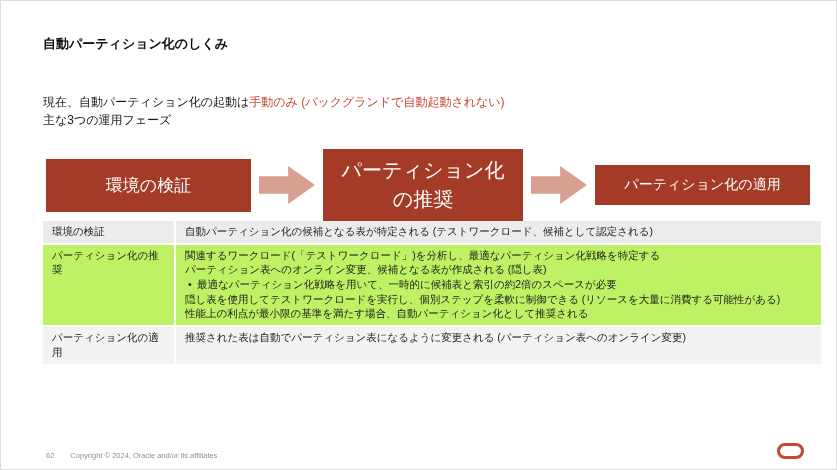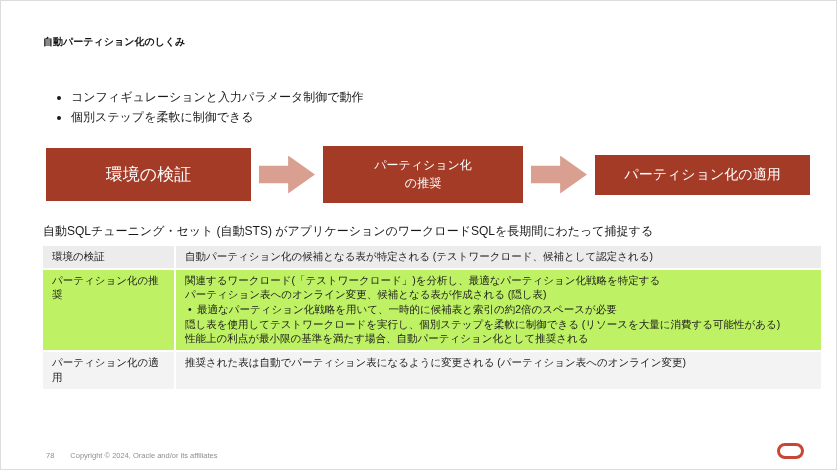--- a/index.html
+++ b/index.html
@@ -10,21 +10,21 @@
     height: 470px;
     background: #ffffff;
     border: 1px solid #dcdcdc;
     overflow: hidden;
     font-family: "Liberation Sans", "DejaVu Sans", sans-serif;
     color: #1a1a1a;
   }
   .slide-title {
     margin: 0;
     padding: 34px 0 0 42px;
-    font-size: 10px;
+    font-size: 13px;
     font-weight: bold;
     color: #111111;
   }
   .intro {
     margin: 40px 0 0 42px;
     font-size: 12px;
     line-height: 18px;
   }
   .red-text { color: #C74634; }
   .bullets {
@@ -41,21 +41,21 @@
   }
   .fbox {
     background: #A33B27;
     color: #ffffff;
     display: flex;
     align-items: center;
     justify-content: center;
     text-align: center;
   }
   .fbox1 { width: 205px; height: 53px; font-size: 17px; }
-  .fbox2 { width: 200px; height: 57px; font-size: 12px; white-space: pre-line; line-height: 1.45; }
+  .fbox2 { width: 200px; height: 72px; font-size: 20px; white-space: pre-line; line-height: 1.45; }
   .fbox3 { width: 215px; height: 40px; font-size: 14px; }
   .flow-arrow {
     width: 56px;
     height: 38px;
     margin: 0 8px;
     background: #D9A091;
     clip-path: polygon(0 27%, 52% 27%, 52% 0, 100% 50%, 52% 100%, 52% 73%, 0 73%);
   }
   .caption {
     margin: 20px 0 6px 42px;
@@ -99,42 +99,41 @@
   }
 </style>
 </head>
 <body>
 
 <div class="slide">
 
   <h1 class="slide-title">自動パーティション化のしくみ</h1>
 
   <div class="intro">
-    <ul class="bullets">
-      <li><span>コンフィギュレーションと入力パラメータ制御で動作</span></li>
-      <li><span>個別ステップを柔軟に制御できる</span></li>
-    </ul>
+    <div>
+      <span>現在、自動パーティション化の起動は</span><span class="red-text">手動のみ (バックグランドで自動起動されない)</span>
+    </div>
+    <div>主な3つの運用フェーズ</div>
   </div>
 
   <div class="flow">
     <div class="fbox fbox1">
       <span>環境の検証</span>
     </div>
     <div class="flow-arrow"></div>
     <div class="fbox fbox2">
       <span>パーティション化
 の推奨</span>
     </div>
     <div class="flow-arrow"></div>
     <div class="fbox fbox3">
       <span>パーティション化の適用</span>
     </div>
   </div>
 
-  <p class="caption">自動SQLチューニング・セット (自動STS) がアプリケーションのワークロードSQLを長期間にわたって捕捉する</p>
 
   <table class="info-table">
     <tbody>
         <tr class="row-gray">
       <td class="col-label">環境の検証</td>
       <td>自動パーティション化の候補となる表が特定される (テストワークロード、候補として認定される)</td>
     </tr>
     <tr class="row-pink">
       <td class="col-label">パーティション化の推奨</td>
       <td>
@@ -150,18 +149,18 @@
       </td>
     </tr>
     <tr class="row-light">
       <td class="col-label">パーティション化の適用</td>
       <td>推奨された表は自動でパーティション表になるように変更される (パーティション表へのオンライン変更)</td>
     </tr>
   </tbody>
     </table>
 
   <div class="slide-footer">
-    <span class="page-num">78</span><span>Copyright © 2024, Oracle and/or its affiliates</span>
+    <span class="page-num">62</span><span>Copyright © 2024, Oracle and/or its affiliates</span>
   </div>
 
   <div class="oracle-logo"></div>
 
 </div>
 
 </body></html>

